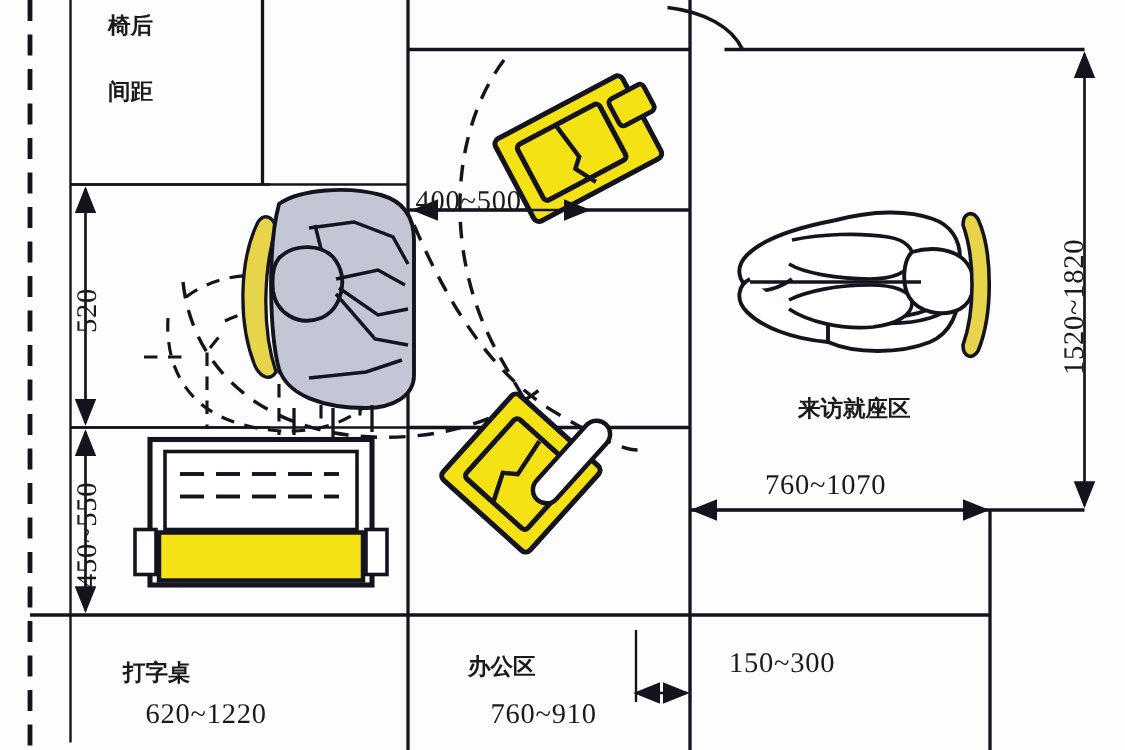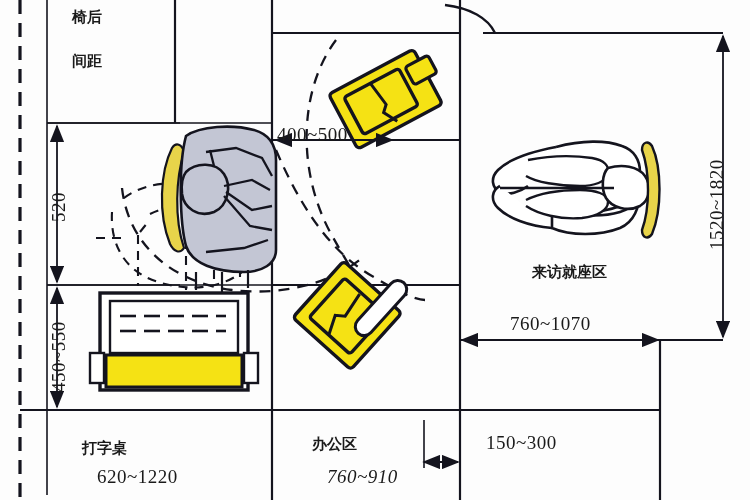--- a/index.html
+++ b/index.html
@@ -191,15 +191,15 @@
   <div class="lbl dim" style="left:277px;top:124px;text-align:right;">400~500</div>
 
   <div class="lbl dim vert" style="left:706px;top:250px;transform:rotate(-90deg);">1520~1820</div>
 
   <div class="lbl dim" style="left:510px;top:313px;font-family:Liberation Serif, serif;">760~1070</div>
 
   <div class="lbl dim" style="left:466px;top:432px;margin-left:20px;">150~300</div>
 
   <div class="lbl dim" style="left:97px;top:466px;">620~1220</div>
 
-  <div class="lbl dim" style="left:327px;top:466px;font-style:italic;">760~910</div>
+  <div class="lbl dim" style="left:327px;top:466px;">760~910</div>
 
 </div>
 
 </body></html>

